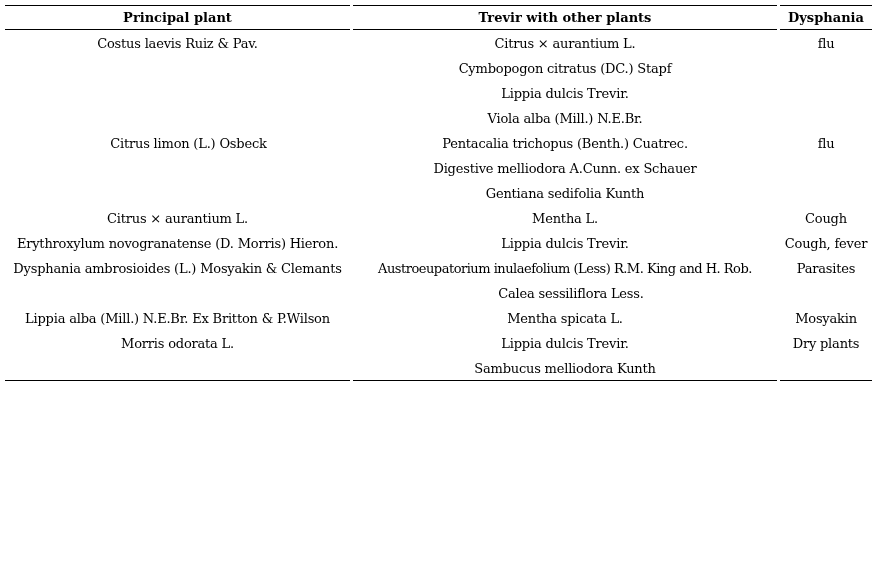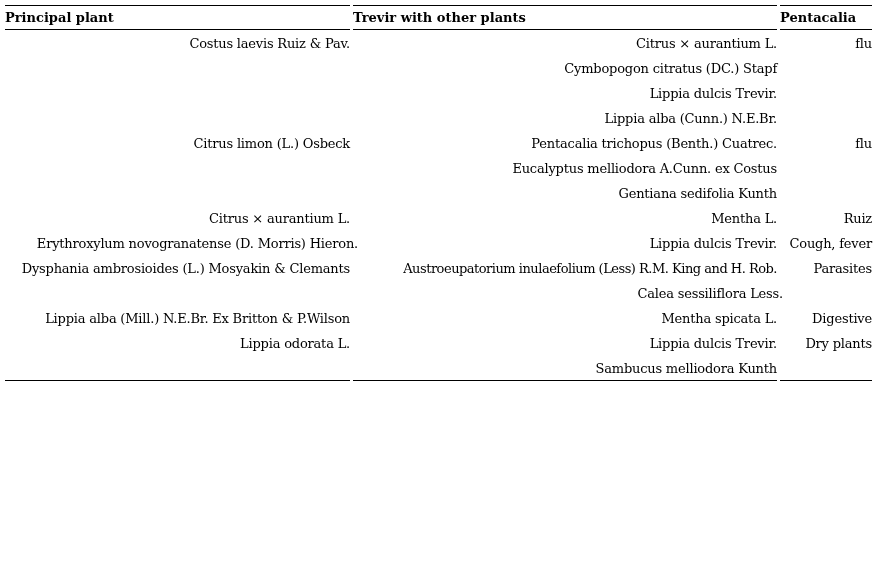--- a/index.html
+++ b/index.html
@@ -4,85 +4,85 @@
   <style>
     html, body { margin: 0; padding: 0; background: #ffffff; }
     body { width: 877px; height: 573px; position: relative; overflow: hidden;
            font-family: "DejaVu Serif", "Liberation Serif", serif; color: #000; }
     .tbl { position: absolute; left: 5px; top: 5px; width: 867px; }
     .col { position: absolute; top: 0; }
     .c1 { left: 0; width: 345px; }
     .c2 { left: 348px; width: 424px; }
     .c3 { left: 775px; width: 92px; }
     .rule { position: absolute; height: 1px; background: #000; }
-    .hdr { position: absolute; top: 1px; height: 24px; line-height: 24px; text-align: left;
+    .hdr { position: absolute; top: 1px; height: 24px; line-height: 24px; text-align: center;
            font-weight: bold; font-size: 13px; font-family: "DejaVu Serif", serif; }
-    .row { position: absolute; height: 25px; line-height: 25px; text-align: right;
+    .row { position: absolute; height: 25px; line-height: 25px; text-align: center;
            font-size: 13px; white-space: nowrap; letter-spacing: -0.2px; }
   </style>
 </head>
 <body>
 
 <div class="tbl">
 
   <div class="col c1">
     <div class="rule" style="top:0;left:0;width:345px"></div>
     <div class="hdr" style="left:0;width:345px">Principal plant</div>
     <div class="rule" style="top:24px;left:0;width:345px"></div>
     <div class="row" style="top:26px;left:0;width:345px">Costus laevis Ruiz &amp; Pav.</div>
     <div class="row" style="top:51px;left:0;width:345px"></div>
     <div class="row" style="top:76px;left:0;width:345px"></div>
     <div class="row" style="top:101px;left:0;width:345px"></div>
-    <div class="row" style="top:126px;left:0;width:345px">Citrus limon (L.) Osbeck</div>
+    <div class="row" style="top:126px;left:11px;width:345px">Citrus limon (L.) Osbeck</div>
     <div class="row" style="top:151px;left:0;width:345px"></div>
     <div class="row" style="top:176px;left:0;width:345px"></div>
     <div class="row" style="top:201px;left:0;width:345px">Citrus × aurantium L.</div>
-    <div class="row" style="top:226px;left:8px;width:345px">Erythroxylum novogranatense (D. Morris) Hieron.</div>
+    <div class="row" style="top:226px;left:0;width:345px">Erythroxylum novogranatense (D. Morris) Hieron.</div>
     <div class="row" style="top:251px;left:0;width:345px">Dysphania ambrosioides (L.) Mosyakin &amp; Clemants</div>
     <div class="row" style="top:276px;left:0;width:345px"></div>
     <div class="row" style="top:301px;left:0;width:345px">Lippia alba (Mill.) N.E.Br. Ex Britton &amp; P.Wilson</div>
-    <div class="row" style="top:326px;left:0;width:345px">Lippia odorata L.</div>
+    <div class="row" style="top:326px;left:0;width:345px">Morris odorata L.</div>
     <div class="row" style="top:351px;left:0;width:345px"></div>
     <div class="rule" style="top:375px;left:0;width:345px"></div>
   </div>
 
   <div class="col c2">
     <div class="rule" style="top:0;left:0;width:424px"></div>
     <div class="hdr" style="left:0;width:424px">Trevir with other plants</div>
     <div class="rule" style="top:24px;left:0;width:424px"></div>
     <div class="row" style="top:26px;left:0;width:424px">Citrus × aurantium L.</div>
     <div class="row" style="top:51px;left:0;width:424px">Cymbopogon citratus (DC.) Stapf</div>
     <div class="row" style="top:76px;left:0;width:424px">Lippia dulcis Trevir.</div>
-    <div class="row" style="top:101px;left:0;width:424px">Lippia alba (Cunn.) N.E.Br.</div>
+    <div class="row" style="top:101px;left:0;width:424px">Viola alba (Mill.) N.E.Br.</div>
     <div class="row" style="top:126px;left:0;width:424px">Pentacalia trichopus (Benth.) Cuatrec.</div>
-    <div class="row" style="top:151px;left:0;width:424px">Eucalyptus melliodora A.Cunn. ex Costus</div>
+    <div class="row" style="top:151px;left:0;width:424px">Digestive melliodora A.Cunn. ex Schauer</div>
     <div class="row" style="top:176px;left:0;width:424px">Gentiana sedifolia Kunth</div>
     <div class="row" style="top:201px;left:0;width:424px">Mentha L.</div>
     <div class="row" style="top:226px;left:0;width:424px">Lippia dulcis Trevir.</div>
     <div class="row" style="top:251px;left:0;width:424px;letter-spacing:-0.5px">Austroeupatorium inulaefolium (Less) R.M. King and H. Rob.</div>
     <div class="row" style="top:276px;left:6px;width:424px">Calea sessiliflora Less.</div>
     <div class="row" style="top:301px;left:0;width:424px">Mentha spicata L.</div>
     <div class="row" style="top:326px;left:0;width:424px">Lippia dulcis Trevir.</div>
     <div class="row" style="top:351px;left:0;width:424px">Sambucus melliodora Kunth</div>
     <div class="rule" style="top:375px;left:0;width:424px"></div>
   </div>
 
   <div class="col c3">
     <div class="rule" style="top:0;left:0;width:92px"></div>
-    <div class="hdr" style="left:0;width:92px">Pentacalia</div>
+    <div class="hdr" style="left:0;width:92px">Dysphania</div>
     <div class="rule" style="top:24px;left:0;width:92px"></div>
     <div class="row" style="top:26px;left:0;width:92px">flu</div>
     <div class="row" style="top:51px;left:0;width:92px"></div>
     <div class="row" style="top:76px;left:0;width:92px"></div>
     <div class="row" style="top:101px;left:0;width:92px"></div>
     <div class="row" style="top:126px;left:0;width:92px">flu</div>
     <div class="row" style="top:151px;left:0;width:92px"></div>
     <div class="row" style="top:176px;left:0;width:92px"></div>
-    <div class="row" style="top:201px;left:0;width:92px">Ruiz</div>
+    <div class="row" style="top:201px;left:0;width:92px">Cough</div>
     <div class="row" style="top:226px;left:0;width:92px">Cough, fever</div>
     <div class="row" style="top:251px;left:0;width:92px">Parasites</div>
     <div class="row" style="top:276px;left:0;width:92px"></div>
-    <div class="row" style="top:301px;left:0;width:92px">Digestive</div>
+    <div class="row" style="top:301px;left:0;width:92px">Mosyakin</div>
     <div class="row" style="top:326px;left:0;width:92px">Dry plants</div>
     <div class="row" style="top:351px;left:0;width:92px"></div>
     <div class="rule" style="top:375px;left:0;width:92px"></div>
   </div>
 </div>
 
 </body></html>

